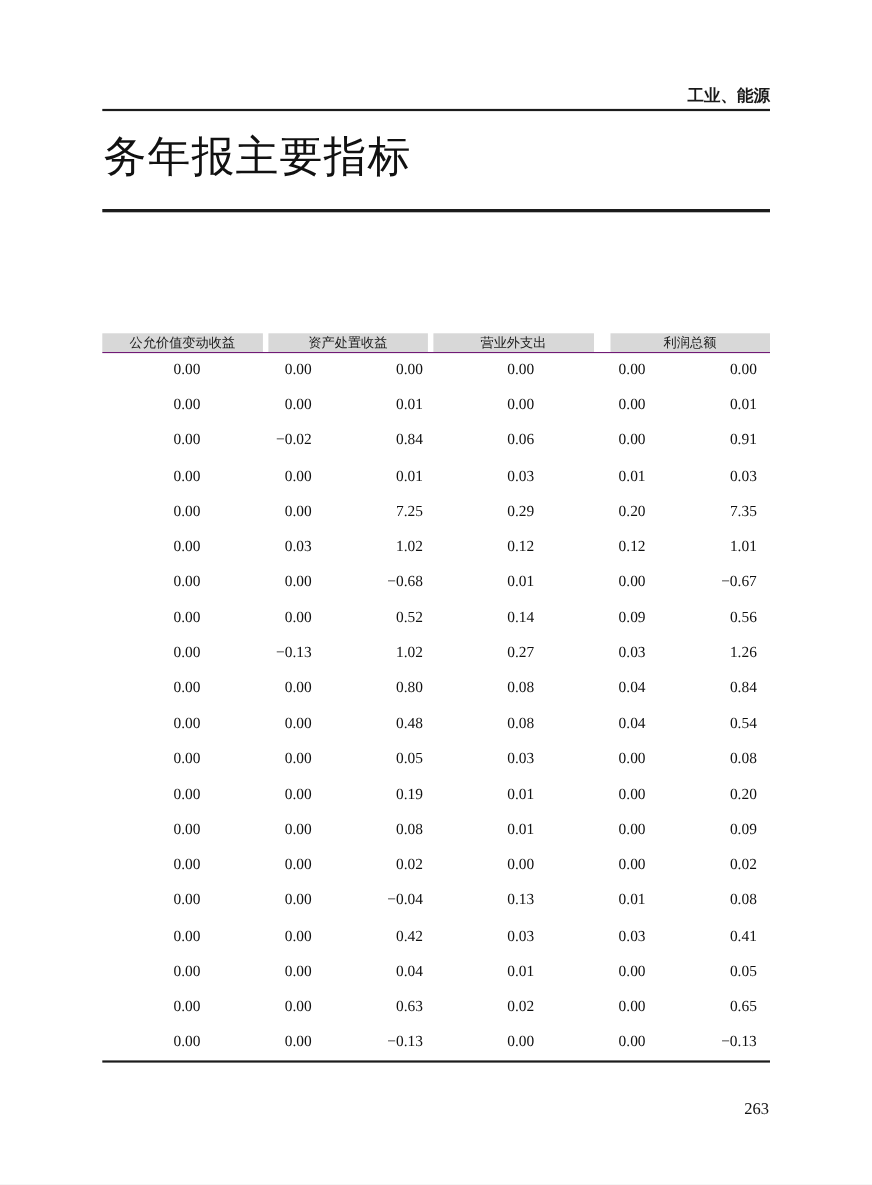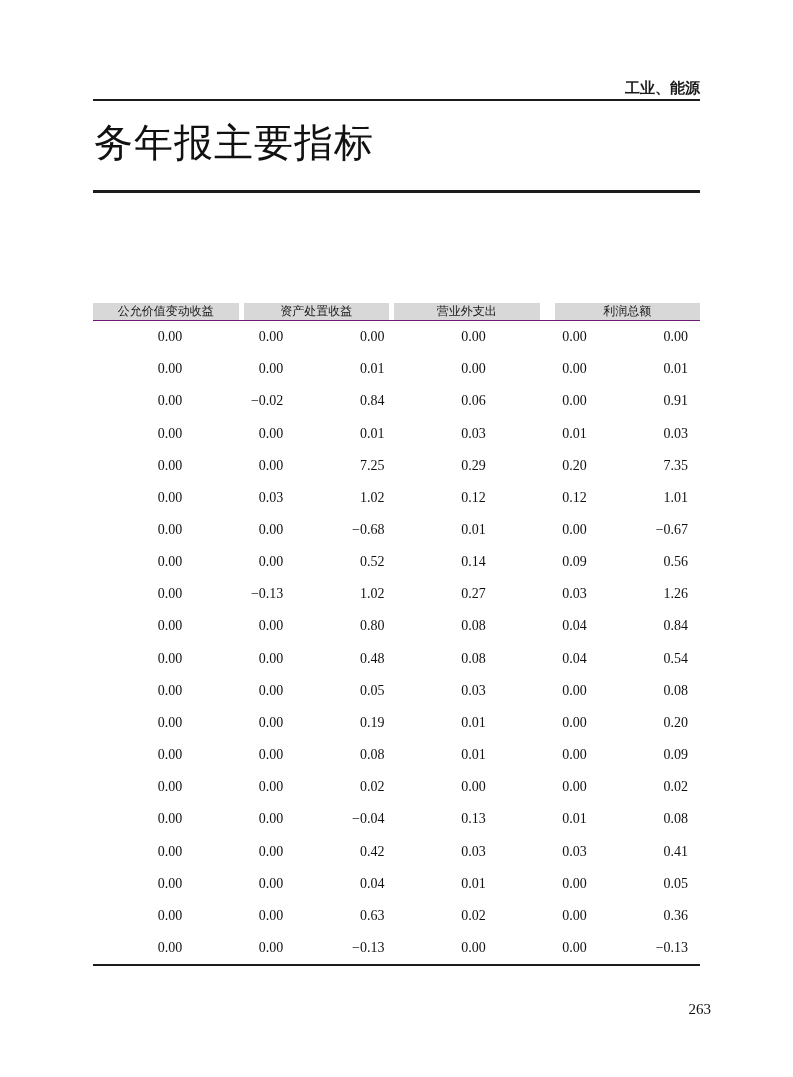--- a/index.html
+++ b/index.html
@@ -61,21 +61,21 @@
   .td {
     flex:1 1 0;
     box-sizing:border-box;
     text-align:right;
     padding-right:12px;
     font-size:14px;
     color:#111;
   }
 
   .page-number {
-    position:absolute; right:82px; top:1001px;
+    position:absolute; right:94px; top:1001px;
     font-size:15px;
     color:#111;
   }
 </style>
 </head>
 <body>
 
 <div class="page">
 
   <div class="masthead">
@@ -262,21 +262,21 @@
           <div class="td">0.00</div>
           <div class="td">0.05</div>
         </div>
 
         <div class="trow">
           <div class="td">0.00</div>
           <div class="td">0.00</div>
           <div class="td">0.63</div>
           <div class="td">0.02</div>
           <div class="td">0.00</div>
-          <div class="td">0.36</div>
+          <div class="td">0.65</div>
         </div>
 
         <div class="trow">
           <div class="td">0.00</div>
           <div class="td">0.00</div>
           <div class="td">−0.13</div>
           <div class="td">0.00</div>
           <div class="td">0.00</div>
           <div class="td">−0.13</div>
         </div>

